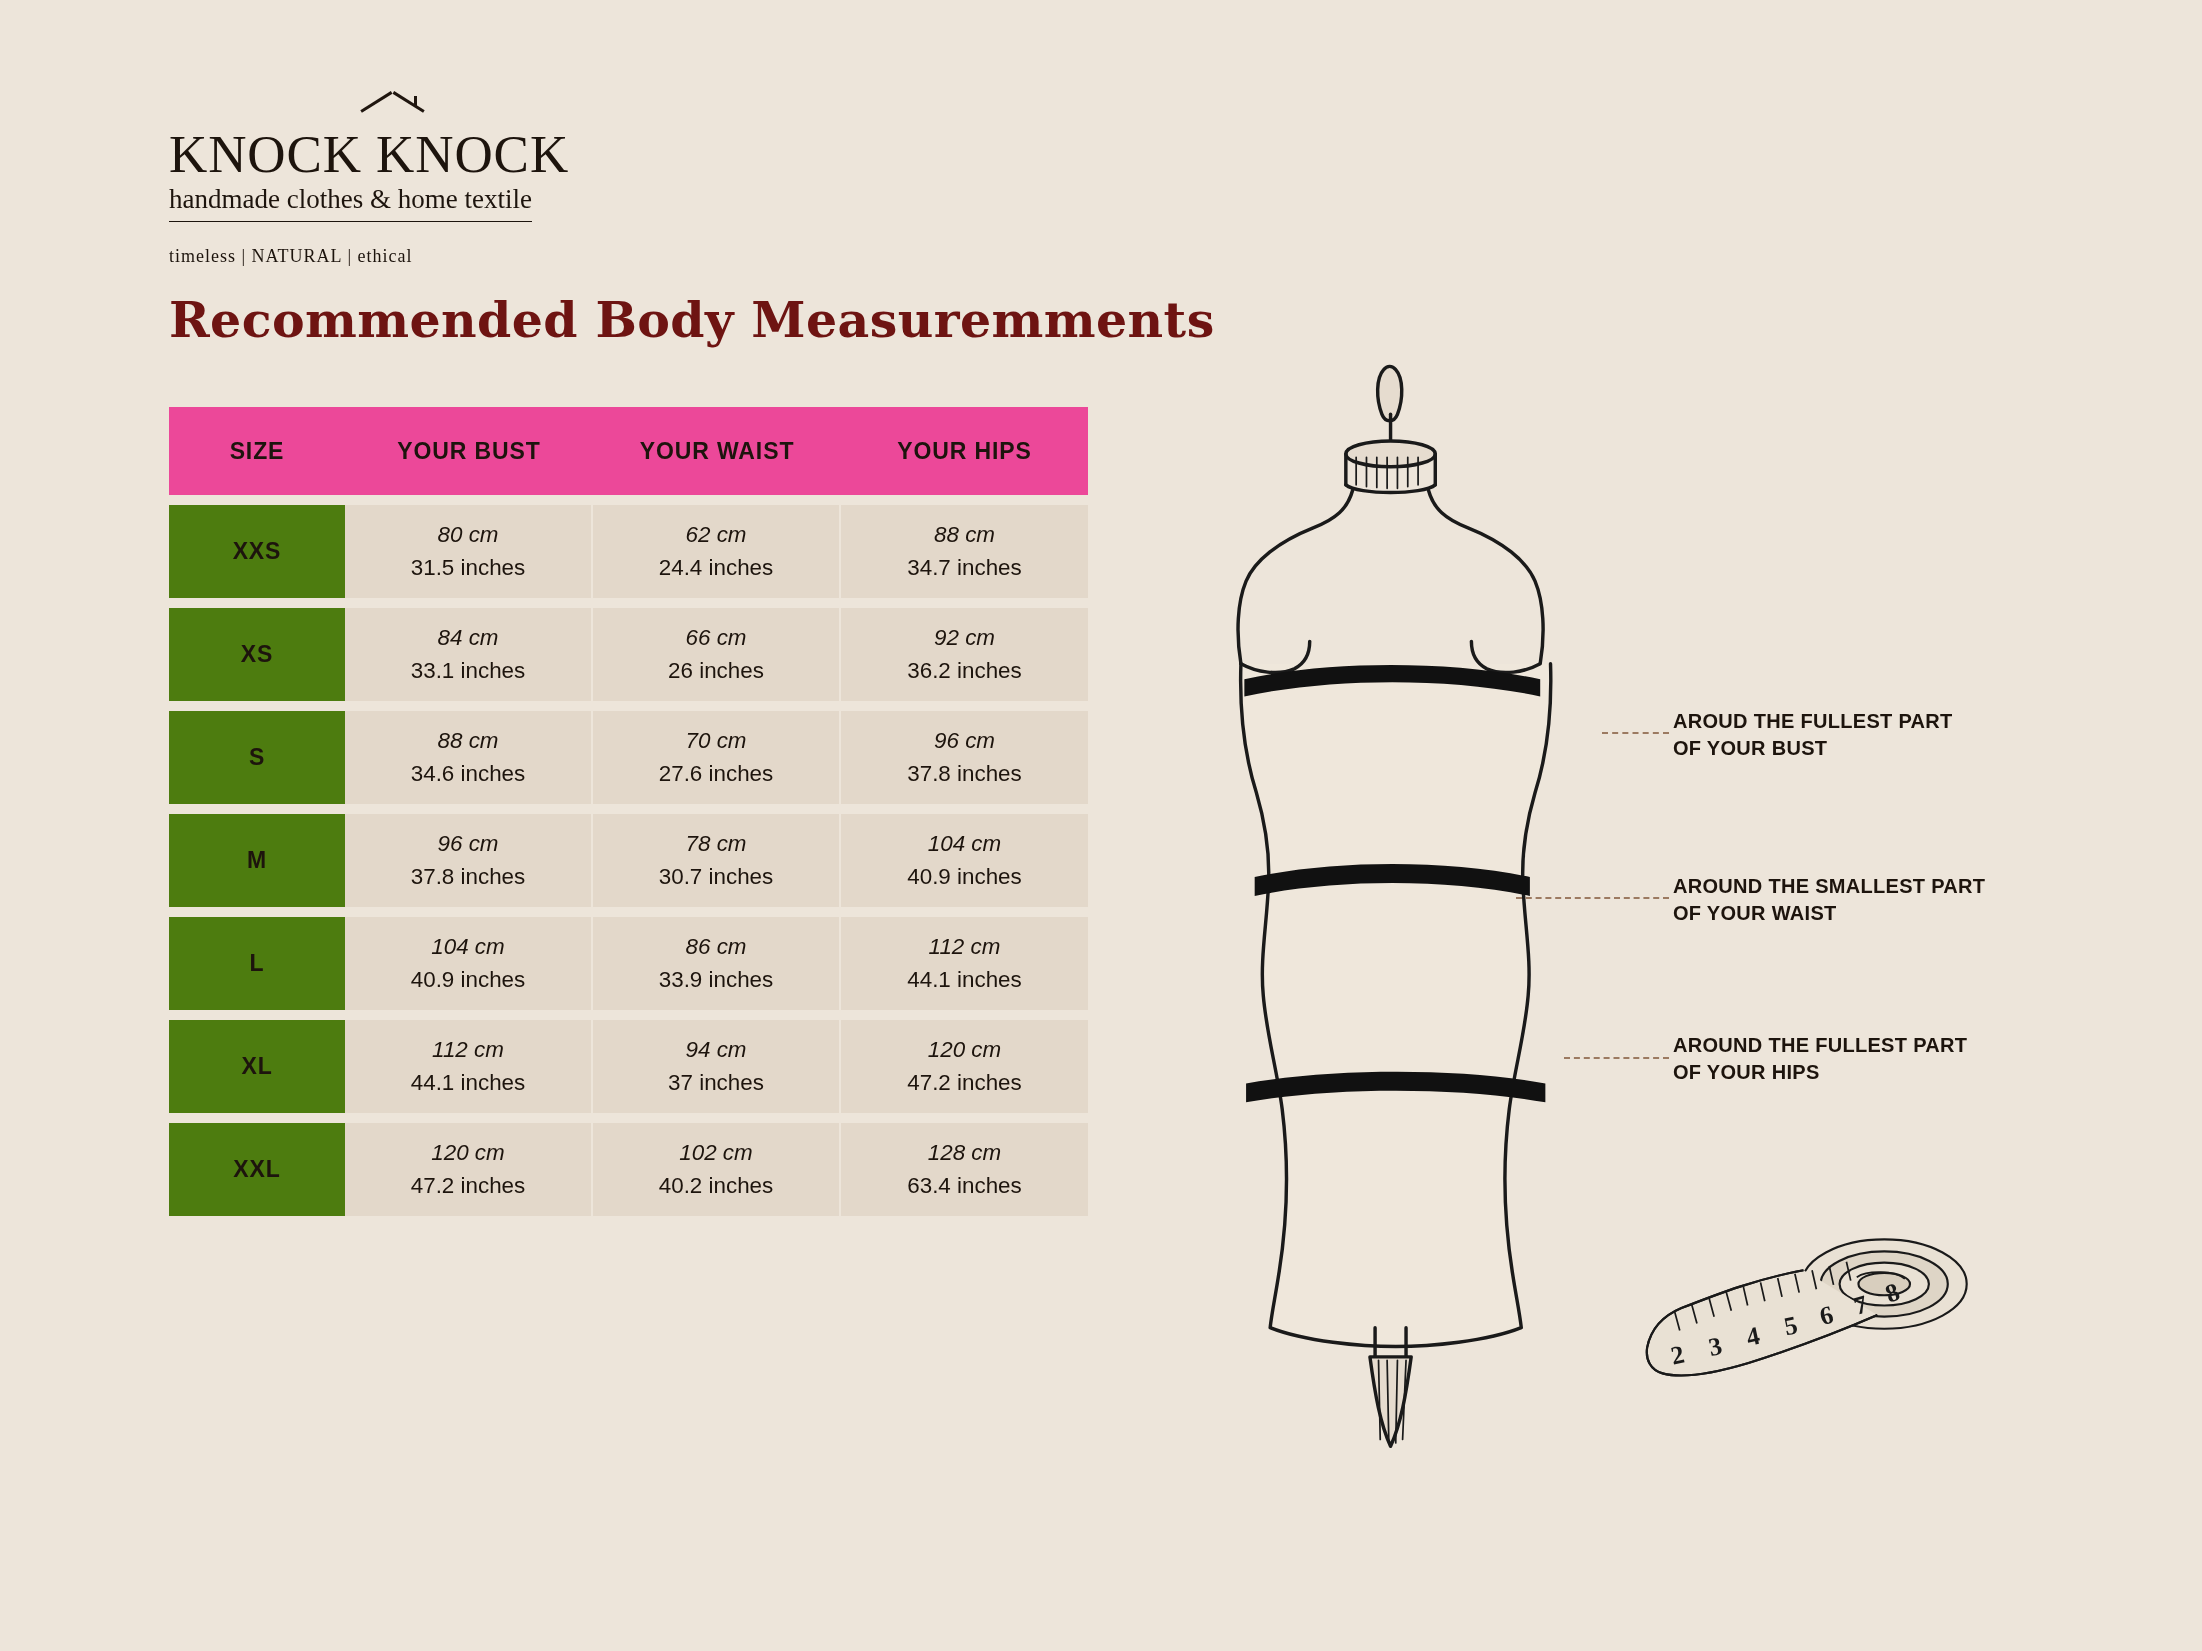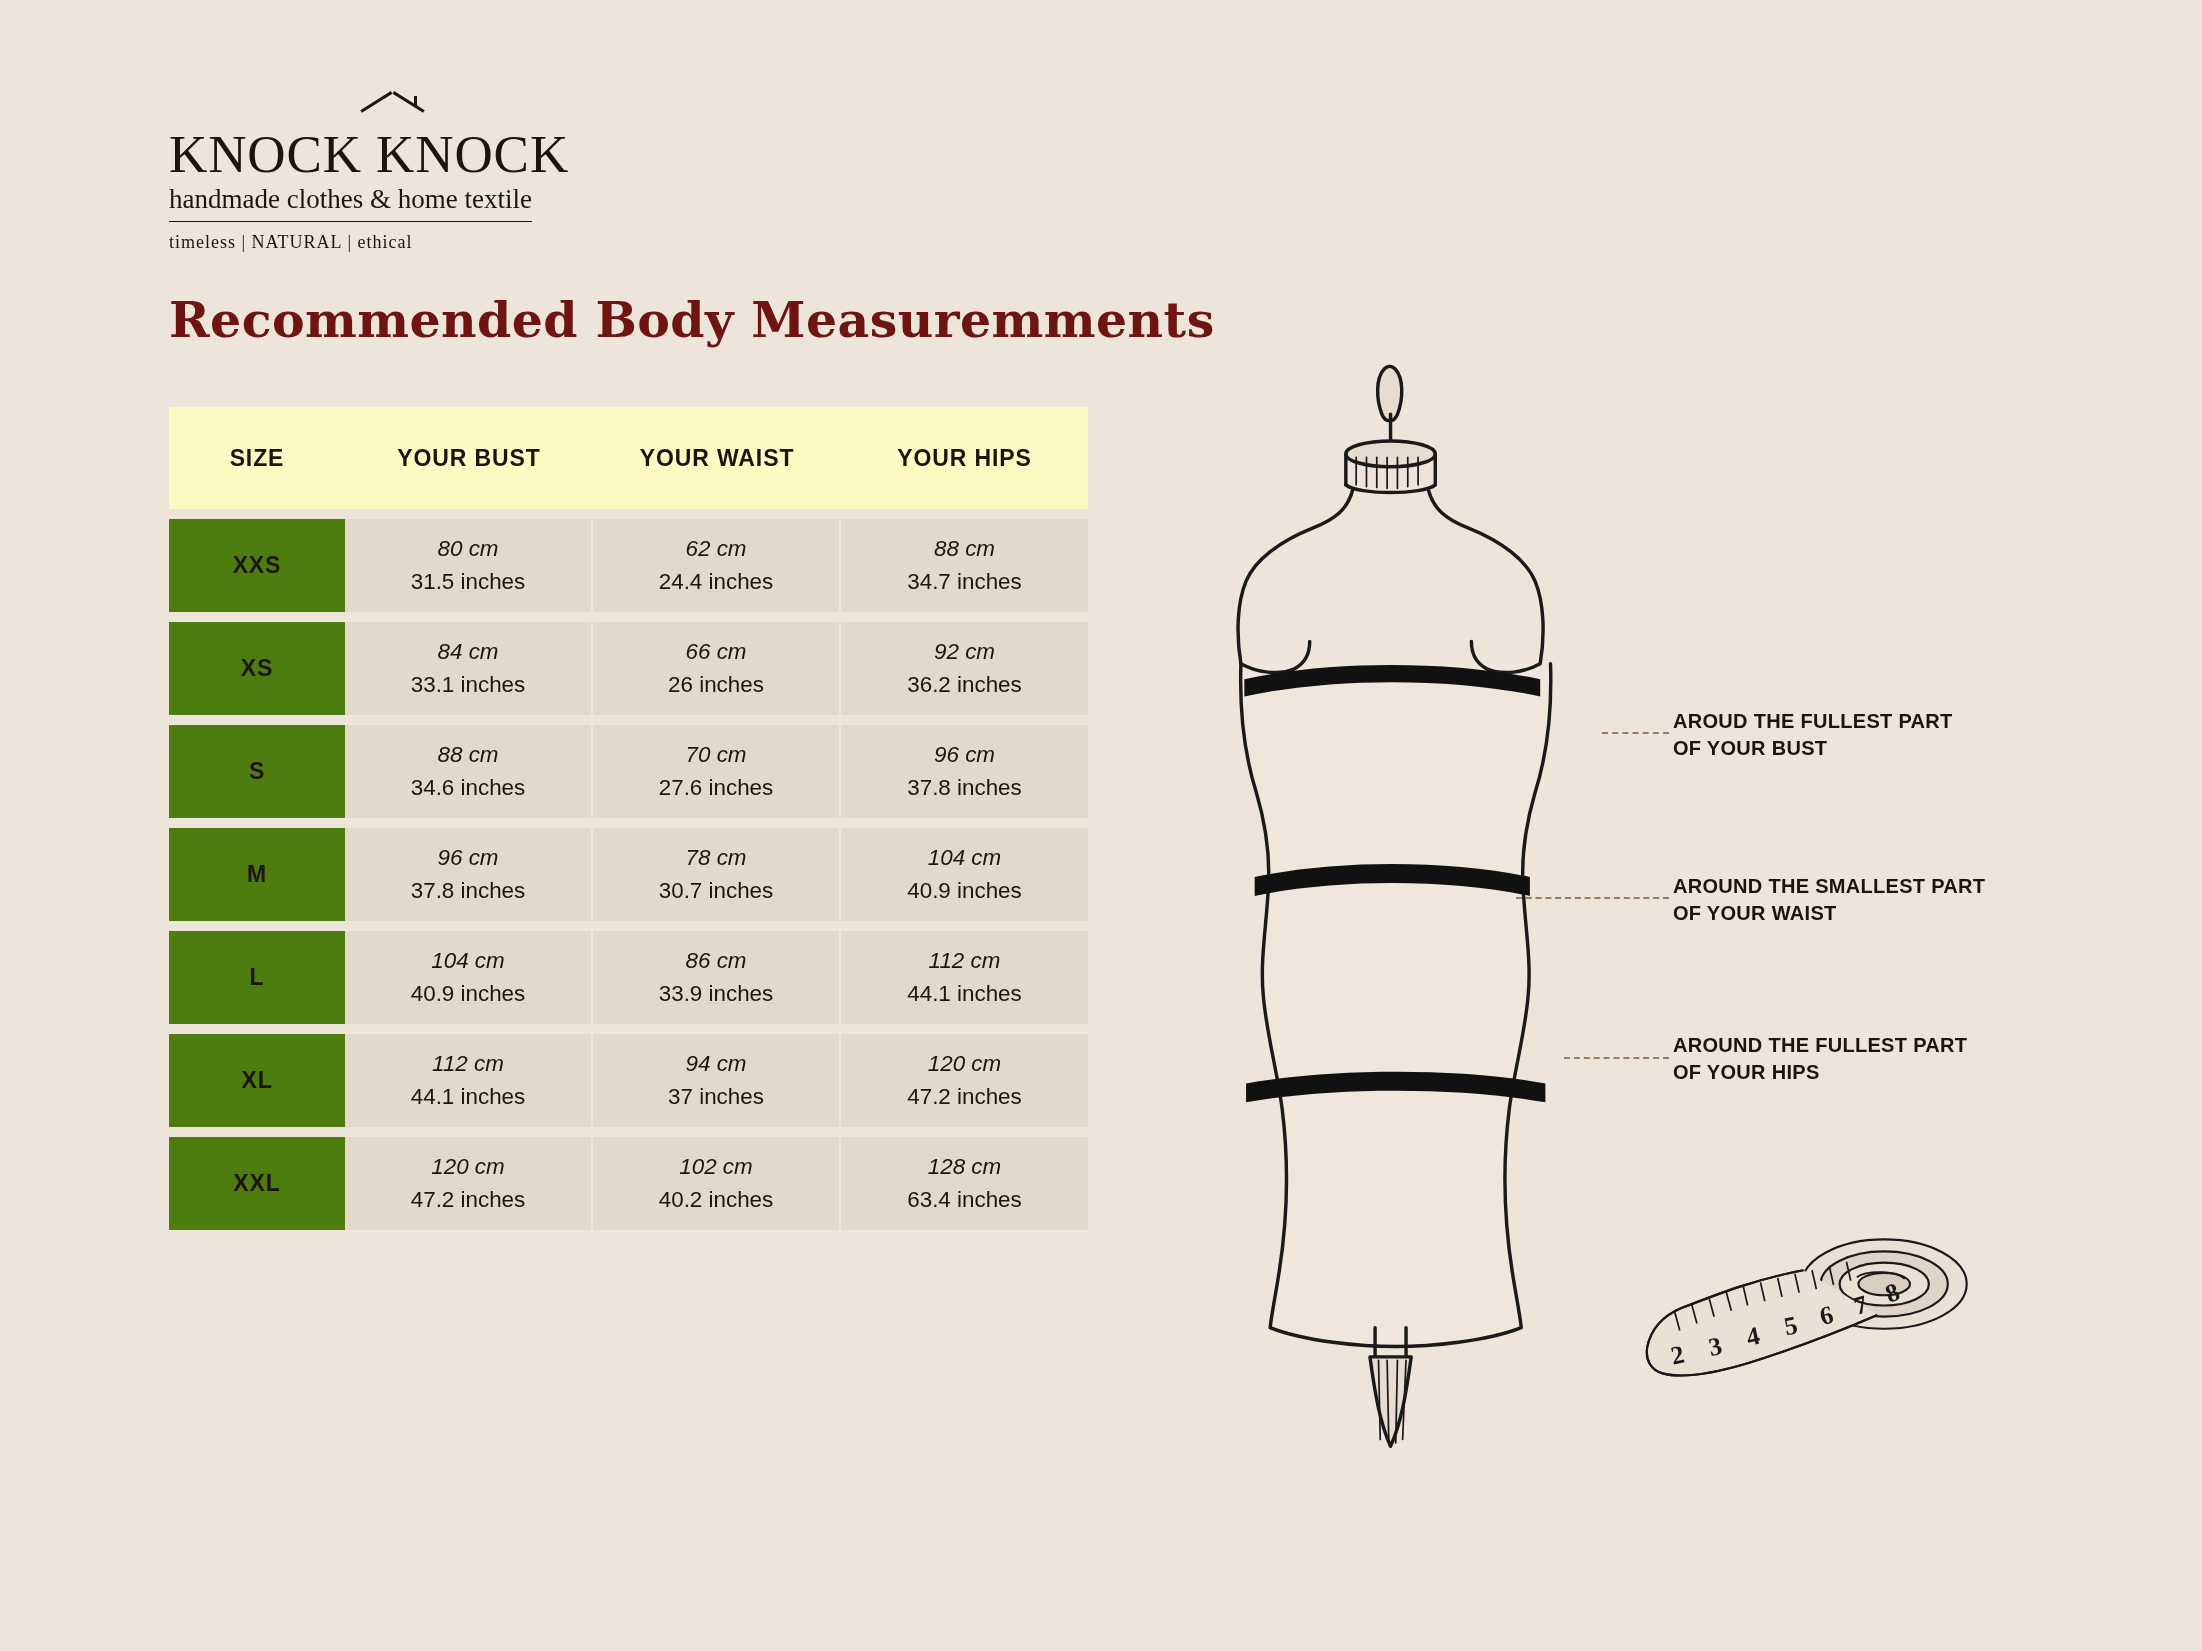--- a/index.html
+++ b/index.html
@@ -63,21 +63,21 @@
     color: #1d140d;
     padding-bottom: 6px;
     border-bottom: 1.7px solid #1d140d;
     display: inline-block;
     margin-top: 1.7px;
   }
   .logo-tag {
     font-family: "Liberation Serif", serif;
     font-size: 18px;
     color: #1d140d;
-    margin-top: 10px;
+    margin-top: 24px;
     letter-spacing: 1px;
   }
 
   
   .main-title {
     position: absolute;
     left: 169px;
     top: 291px;
     font-family: "DejaVu Serif", serif;
     font-weight: bold;
@@ -96,26 +96,26 @@
   }
   .size-table {
     border-collapse: separate;
     border-spacing: 0 10.3px;
     width: 919px;
   }
   .size-table th, .size-table td {
     padding: 0;
   }
   .hdr-row th {
-    background: #fef9c3;
+    background: #ec4899;
     color: #1d140d;
     font-size: 23px;
     font-weight: bold;
     letter-spacing: 0.9px;
-    height: 102px;
+    height: 88px;
     vertical-align: middle;
     text-align: center;
   }
   .hdr-row th.c-size { width: 176px; }
   .hdr-row th.c-bust { width: 248px; }
   .hdr-row th.c-waist { width: 248px; }
   .hdr-row th.c-hips { width: 247px; }
 
   .body-row td {
     height: 93px;

